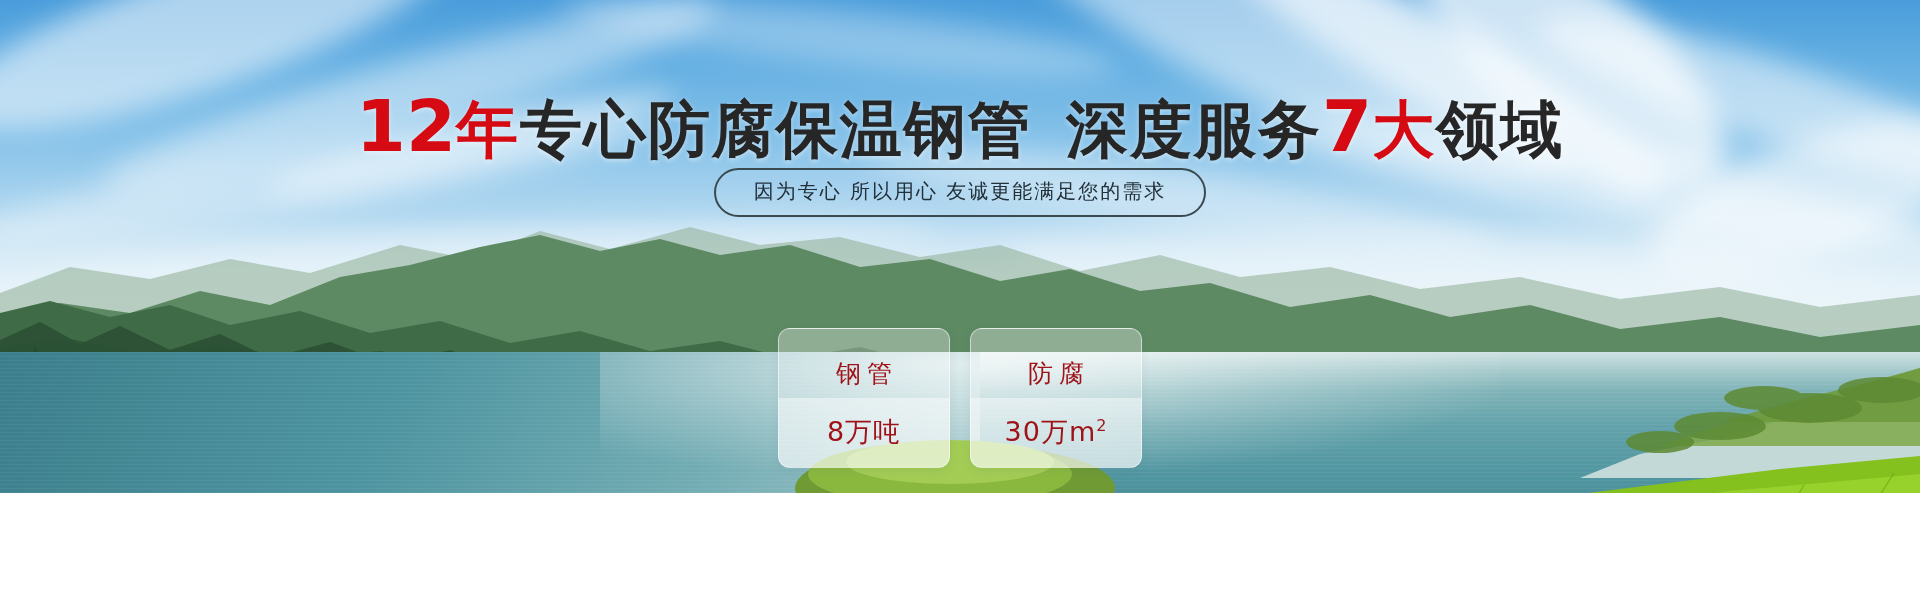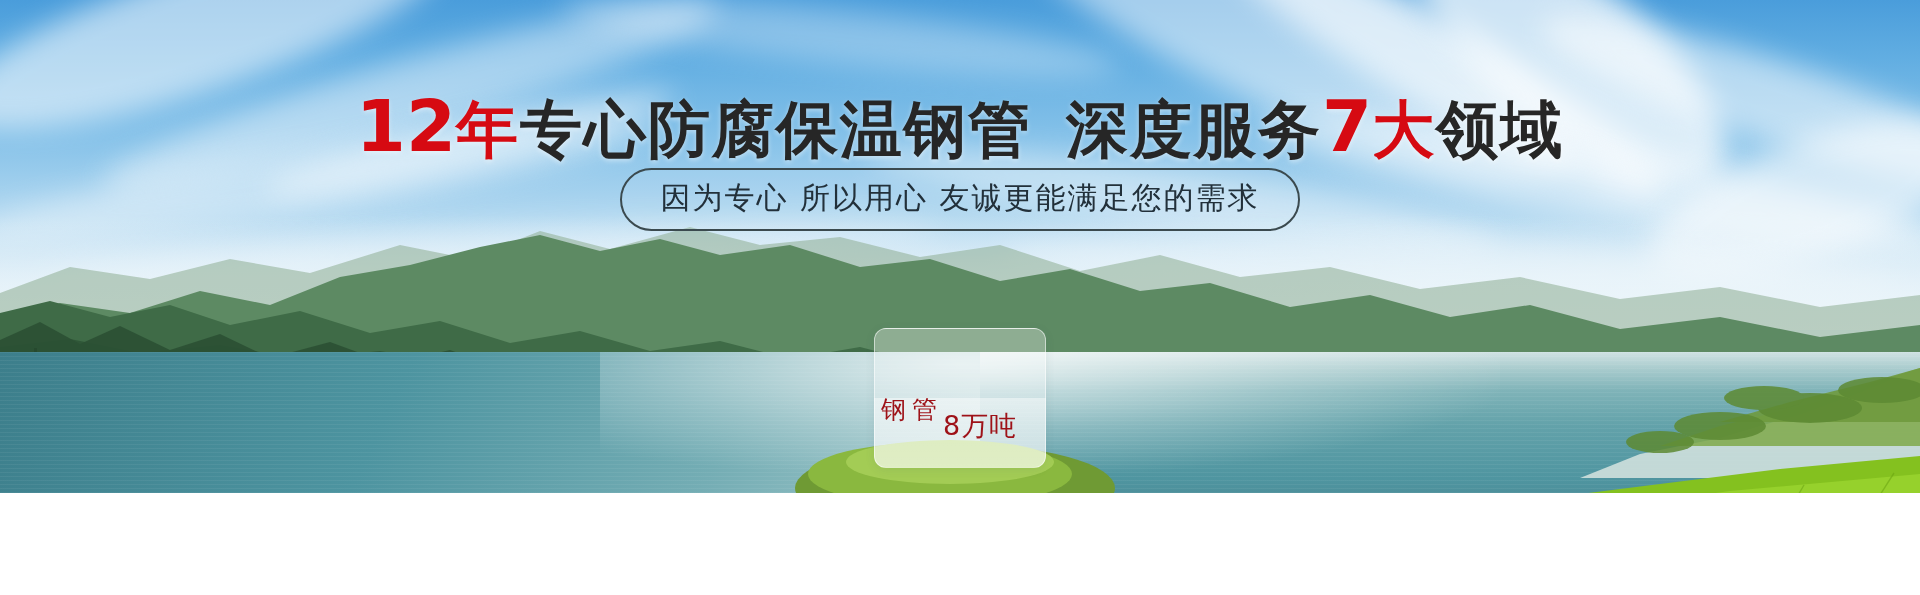--- a/index.html
+++ b/index.html
@@ -107,42 +107,42 @@
 
   .subtitle-wrap{
     position:absolute;left:0;top:168px;width:1920px;text-align:center;
   }
   .subtitle{
     display:inline-block;
     padding:8px 38px 10px;
     border:2px solid #3b4a4f;
     border-radius:34px;
     font-family:"DejaVu Sans","Liberation Sans",sans-serif;
-    font-size:30px;
+    font-size:20px;
     color:#22303a;
     letter-spacing:2px;
     white-space:nowrap;
     background:rgba(255,255,255,.06);
   }
 
   
   .cards{
     position:absolute;left:0;top:328px;width:1920px;
     display:flex;justify-content:center;align-items:flex-start;
     gap:20px;
   }
   .card{
     width:172px;height:140px;
     border-radius:12px;
     background:linear-gradient(to bottom,rgba(255,255,255,.30) 0%,rgba(255,255,255,.30) 50%,rgba(255,255,255,.62) 50%,rgba(255,255,255,.66) 100%);
     border:1px solid rgba(255,255,255,.55);
     box-shadow:0 2px 10px rgba(60,90,100,.10);
-    display:flex;flex-direction:row;
+    display:flex;flex-direction:column;
     align-items:center;justify-content:flex-start;
-    padding-top:22px;
+    padding-top:32px;
     box-sizing:border-box;
   }
   .card-label{
     font-family:"DejaVu Sans","Liberation Sans",sans-serif;
     font-size:25px;color:#9e1218;letter-spacing:6px;
     text-indent:6px;
     line-height:1;
   }
   .card-value{
     margin-top:32px;
@@ -281,17 +281,23 @@
 
   <div class="cards">
 
     <div class="card">
       <div class="card-label">钢管</div>
       <div class="card-value">
         <span>8万吨</span>
       </div>
     </div>
 
+    <div class="card">
+      <div class="card-label">防腐</div>
+      <div class="card-value">
+        <span>30万m</span><sup>2</sup>
+      </div>
+    </div>
 
 
   </div>
 
 </div>
 
 </body></html>

